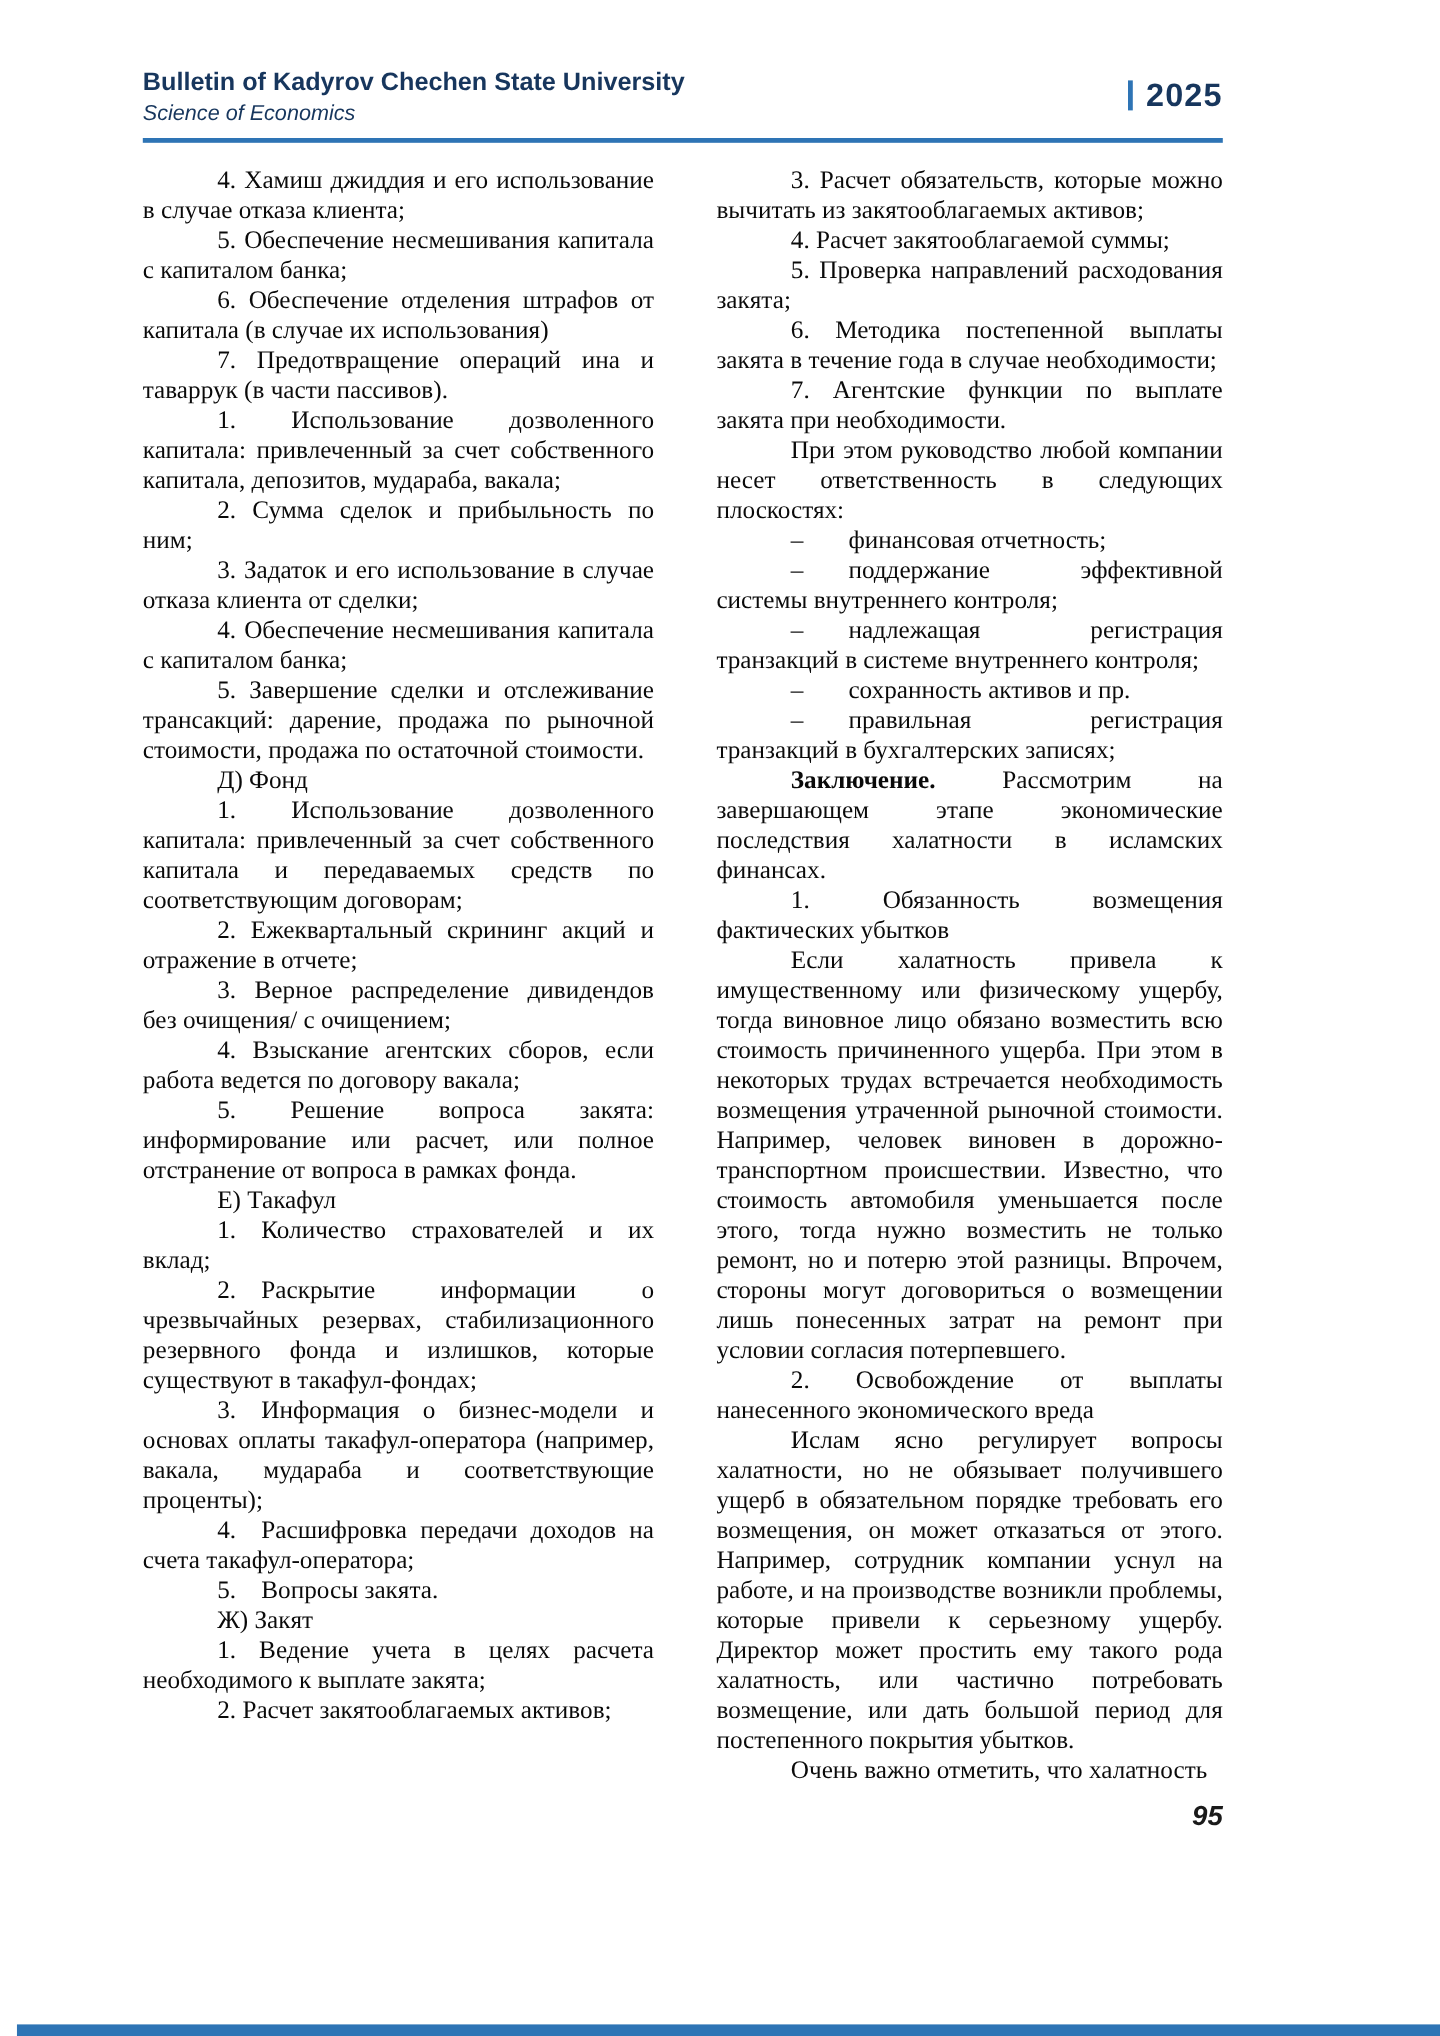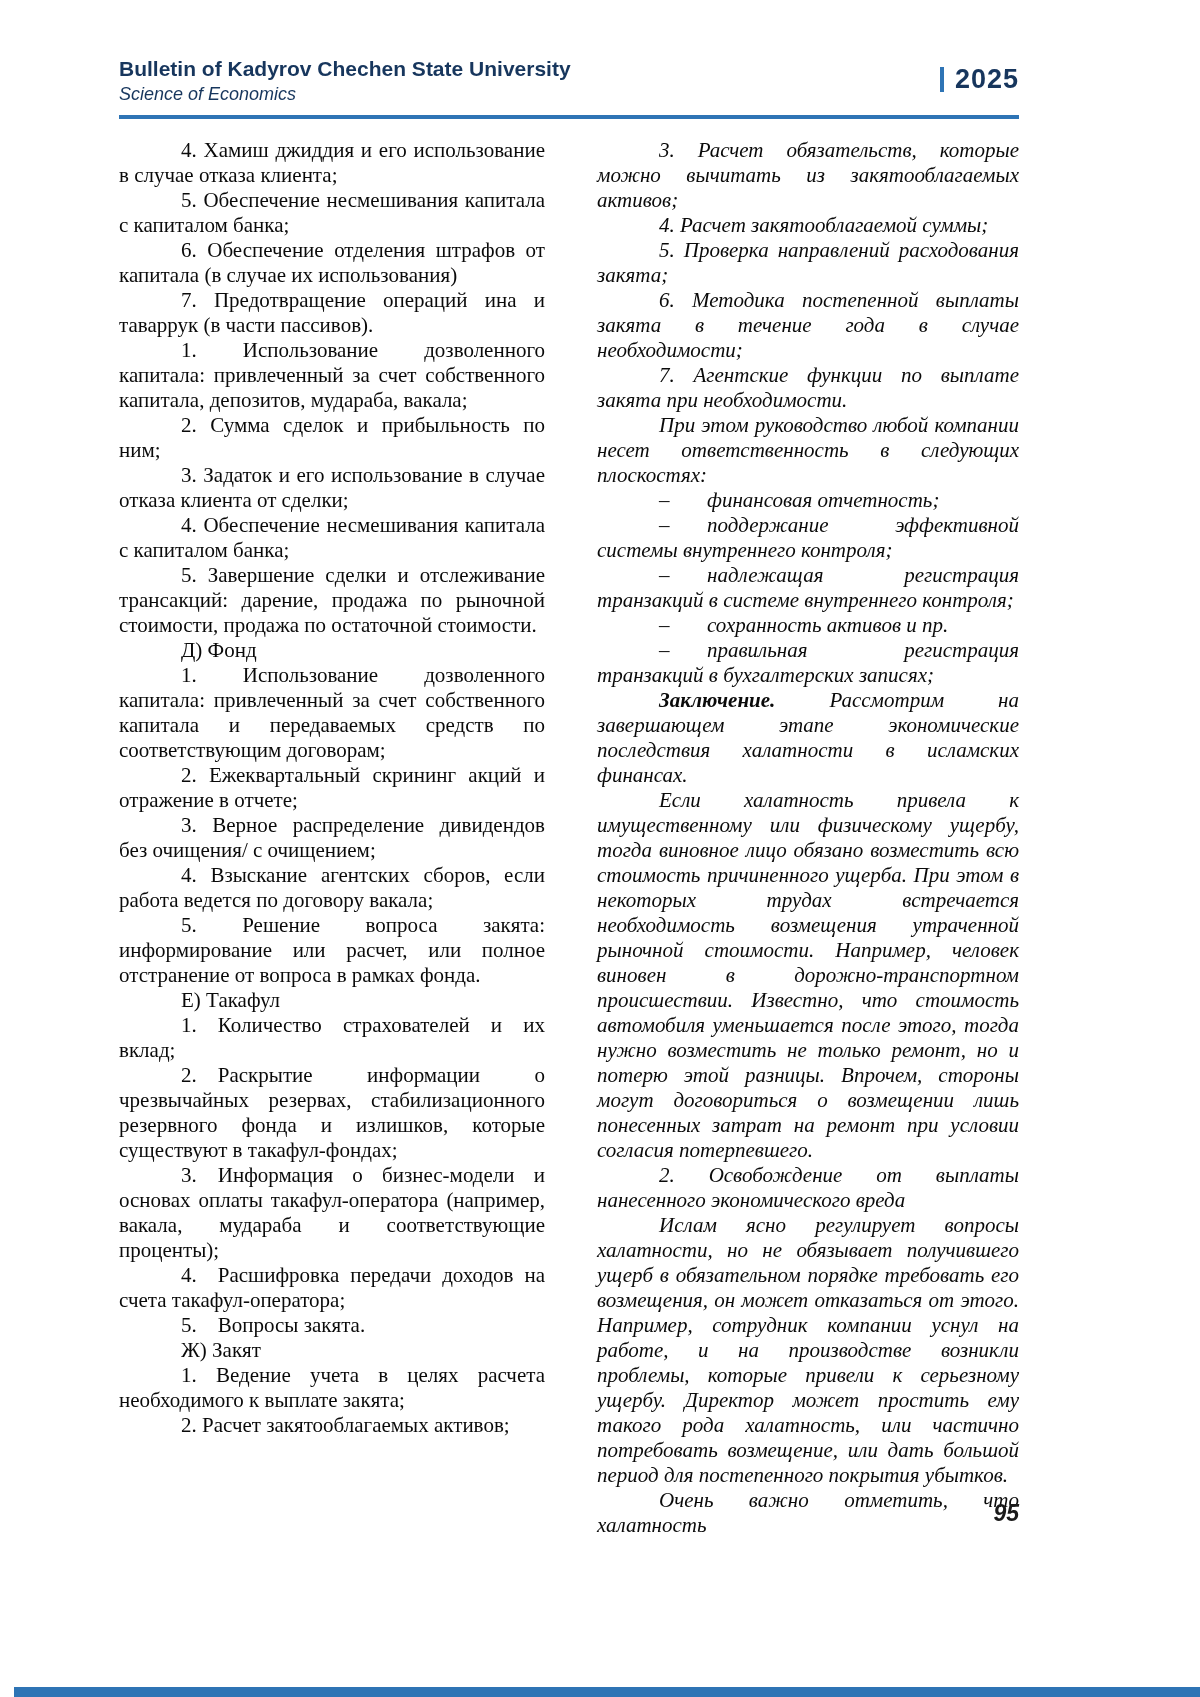--- a/index.html
+++ b/index.html
@@ -71,21 +71,21 @@
   
   .body-columns{
     position:absolute;
     top:138px;
     left:105px;
     width:900px;
     display:flex;
     gap:52px;
   }
   .column{ width:426px; }
-  .column.right{ width:422px;font-style:italic; }
+  .column.right{ width:422px; }
   .para{
     margin:0;
     font-size:21px;
     line-height:25px;
     text-align:justify;
     text-indent:62px;
     hyphens:auto;
     -webkit-hyphens:auto;
   }
   .para .marker{
@@ -167,20 +167,21 @@
         <p class="para item">5. Проверка направлений расходования закята;</p>
         <p class="para item">6. Методика постепенной выплаты закята в течение года в случае необходимости;</p>
         <p class="para item">7. Агентские функции по выплате закята при необходимости.</p>
         <p class="para item">При этом руководство любой компании несет ответственность в следующих плоскостях:</p>
         <p class="para dash"><span class="marker">–</span>финансовая отчетность;</p>
         <p class="para dash"><span class="marker">–</span>поддержание эффективной системы внутреннего контроля;</p>
         <p class="para dash"><span class="marker">–</span>надлежащая регистрация транзакций в системе внутреннего контроля;</p>
         <p class="para dash"><span class="marker">–</span>сохранность активов и пр.</p>
         <p class="para dash"><span class="marker">–</span>правильная регистрация транзакций в бухгалтерских записях;</p>
         <p class="para item"><b>Заключение.</b> Рассмотрим на завершающем этапе экономические последствия халатности в исламских финансах.</p>
+        <p class="para item">1. Обязанность возмещения фактических убытков</p>
         <p class="para item">Если халатность привела к имущественному или физическому ущербу, тогда виновное лицо обязано возместить всю стоимость причиненного ущерба. При этом в некоторых трудах встречается необходимость возмещения утраченной рыночной стоимости. Например, человек виновен в дорожно-транспортном происшествии. Известно, что стоимость автомобиля уменьшается после этого, тогда нужно возместить не только ремонт, но и потерю этой разницы. Впрочем, стороны могут договориться о возмещении лишь понесенных затрат на ремонт при условии согласия потерпевшего.</p>
         <p class="para item">2. Освобождение от выплаты нанесенного экономического вреда</p>
         <p class="para item">Ислам ясно регулирует вопросы халатности, но не обязывает получившего ущерб в обязательном порядке требовать его возмещения, он может отказаться от этого. Например, сотрудник компании уснул на работе, и на производстве возникли проблемы, которые привели к серьезному ущербу. Директор может простить ему такого рода халатность, или частично потребовать возмещение, или дать большой период для постепенного покрытия убытков.</p>
         <p class="para item">Очень важно отметить, что халатность</p>
       </section>
   </main>
 
   <div class="page-number">95</div>
 
   <div class="bottom-bar"></div>

